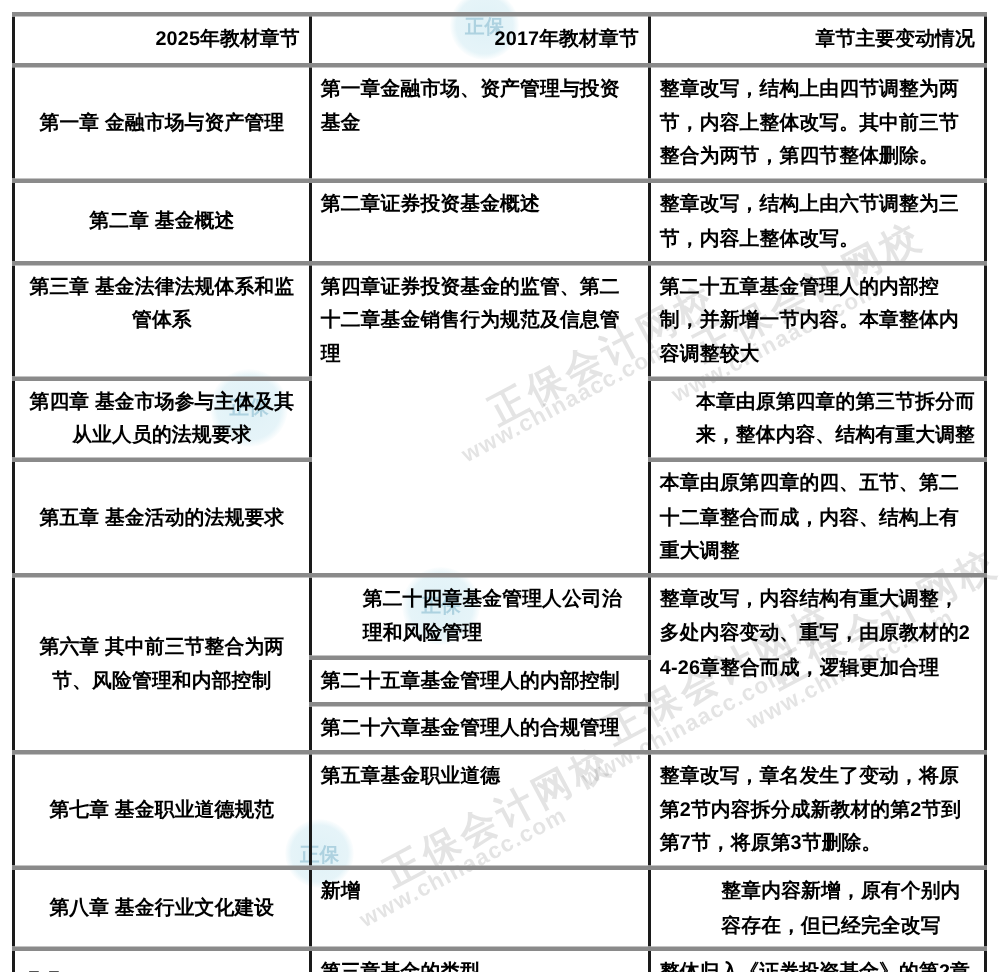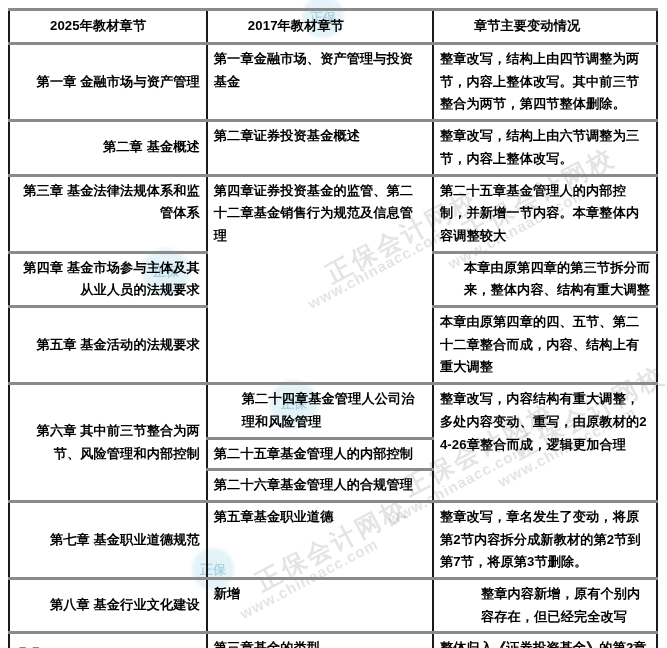--- a/index.html
+++ b/index.html
@@ -35,30 +35,30 @@
     padding:3px 6px;
     font-size:13.2px;
     line-height:1.72;
     color:#000;
     font-weight:600;
     letter-spacing:0.1px;
     word-break:break-all;
     background:transparent;
   }
   table.cmp th{
-    text-align:left;
+    text-align:right;
     font-weight:600;
     height:25px;
     padding-left:40px;
   }
   col.c1{width:196px;}
   col.c2{width:224px;}
   col.c3{width:222px;}
 
-  td.left{text-align:right;}
+  td.left{text-align:center;}
   td.mid{text-align:left;}
   td.dash{text-align:left;padding-left:16px;letter-spacing:1px;}
 
   .thin{border-top-width:2px;border-bottom-width:2px;}
 
   
   .wm{
     position:absolute;
     z-index:1;
     pointer-events:none;

